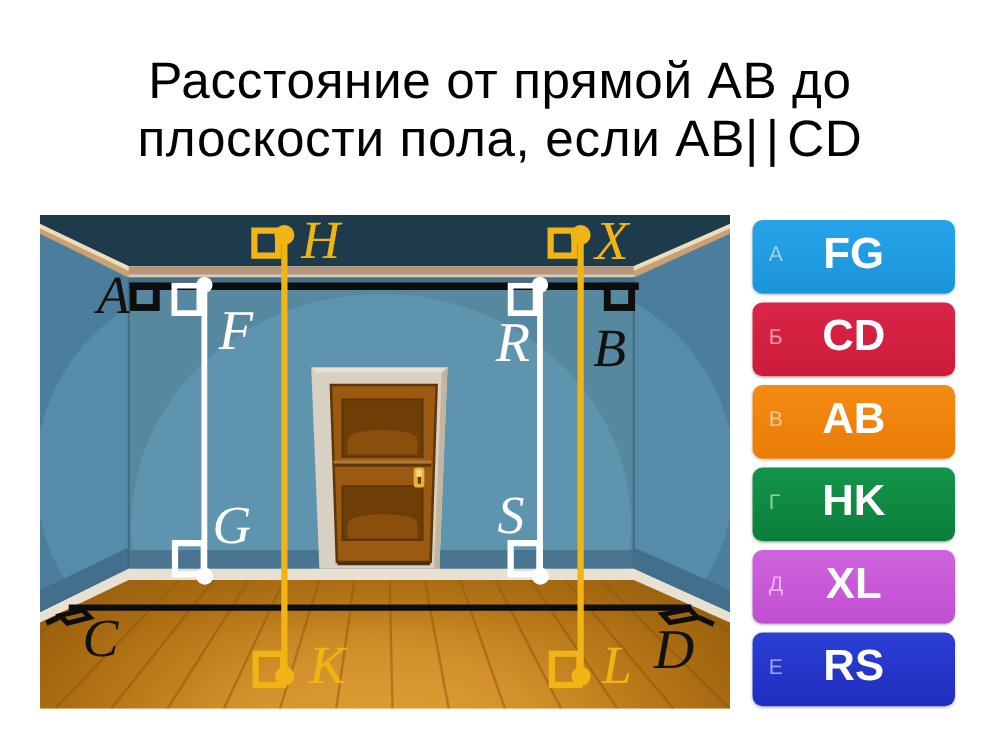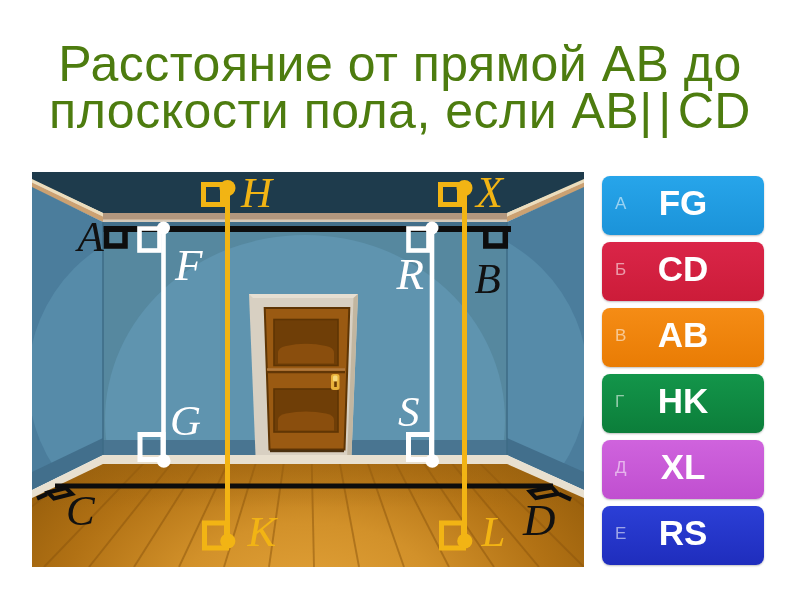--- a/index.html
+++ b/index.html
@@ -1,18 +1,18 @@
 <!DOCTYPE html>
 <html><head>
 <meta charset="utf-8">
 <style>
   html,body{margin:0;padding:0;background:#fff;width:800px;height:600px;overflow:hidden;}
   body{font-family:"Liberation Sans",sans-serif;position:relative;}
   .title{position:absolute;left:0;top:41px;width:800px;text-align:center;
-         font-size:50px;line-height:47px;color:#4d7c0f;letter-spacing:0.5px;}
+         font-size:41px;line-height:47px;color:#000000;letter-spacing:0.5px;}
   .pic{position:absolute;left:32px;top:172px;width:552px;height:395px;}
   .btns{position:absolute;left:602px;top:176px;width:162px;}
   .btn{position:absolute;left:0;width:162px;height:59px;border-radius:8px;
        color:#fff;box-shadow:0 1px 2px rgba(0,0,0,0.25);}
   .btn .lab{position:absolute;left:13px;top:calc(50% - 2px);transform:translateY(-50%);
        font-size:17px;color:rgba(255,255,255,0.55);}
   .btn .txt{position:absolute;left:0;top:-3px;width:100%;height:100%;
        display:flex;align-items:center;justify-content:center;
        font-size:35px;font-weight:bold;}
 </style>

